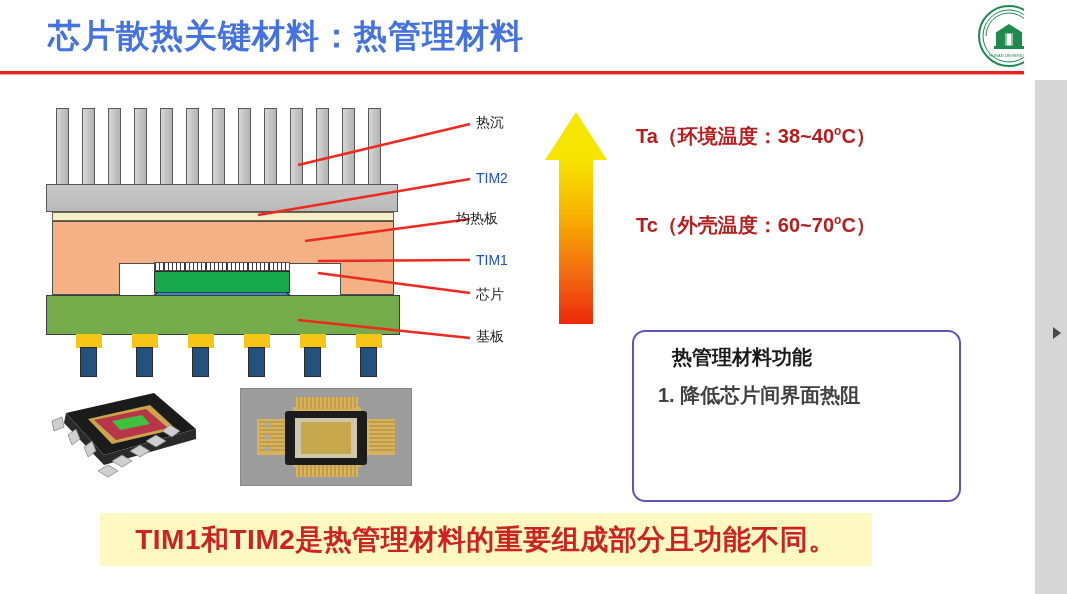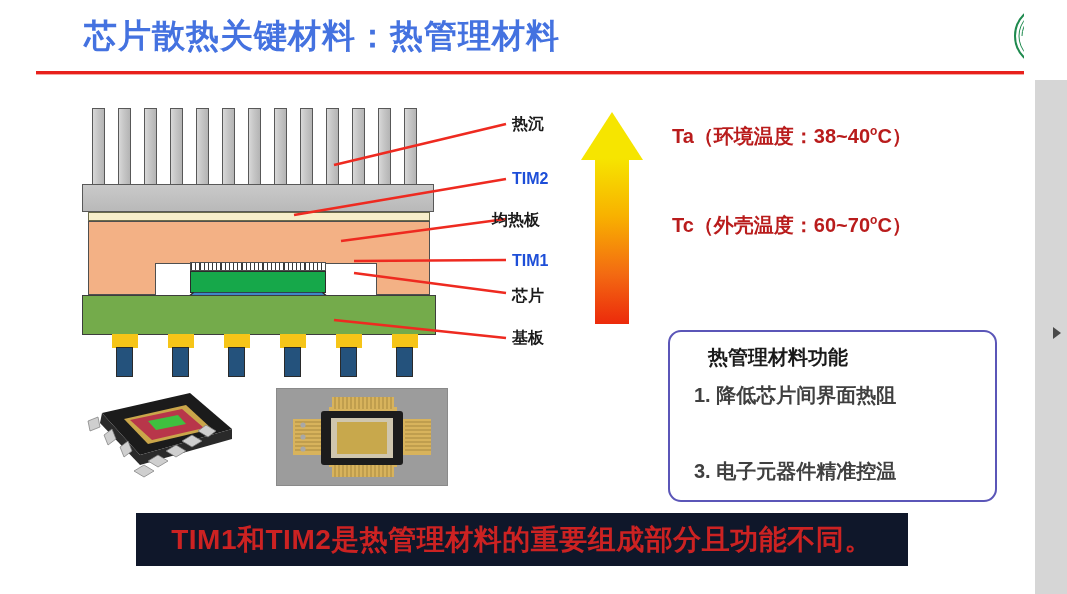--- a/index.html
+++ b/index.html
@@ -4,21 +4,21 @@
 <style>
   html,body{margin:0;padding:0;}
   body{
     width:1067px;height:594px;overflow:hidden;
     background:#ffffff;
     font-family:"Liberation Sans","DejaVu Sans",sans-serif;
     position:relative;
   }
   .slide{
     position:absolute;left:0;top:0;width:1024px;height:594px;
-    background:#ffffff;overflow:hidden;margin-left:36px;
+    background:#ffffff;overflow:hidden;
   }
 
   
   .title{
     position:absolute;left:48px;top:14px;
     font-size:33px;font-weight:bold;color:#4472e0;
     letter-spacing:1px;white-space:nowrap;
   }
   .title-rule{
     position:absolute;left:0px;top:71px;width:1024px;height:4px;
@@ -61,21 +61,21 @@
   .solder{position:absolute;left:96px;top:184px;width:160px;height:14px;}
 
   .substrate{position:absolute;left:0px;top:187px;width:354px;height:40px;
        background:#74ab4b;border:1.5px solid #3d3d3d;box-sizing:border-box;}
 
   .pin-top{position:absolute;width:26px;height:14px;background:#f6c518;}
   .pin-body{position:absolute;width:17px;height:30px;background:#24527c;
        border:1.3px solid #2a2a2a;box-sizing:border-box;}
 
   
-  .lbl{position:absolute;font-size:16px;font-weight:bold;color:#1a1a1a;white-space:nowrap;}
+  .lbl{position:absolute;font-size:14px;font-weight:normal;color:#1a1a1a;white-space:nowrap;}
   .lbl.tim{color:#1d4ed8;font-family:"Liberation Sans",sans-serif;}
 
   
   .arrow-wrap{position:absolute;left:545px;top:112px;width:62px;height:212px;}
   .arrow-head{position:absolute;left:0;top:0;width:0;height:0;
       border-left:31px solid transparent;border-right:31px solid transparent;
       border-bottom:48px solid #f6e500;}
   .arrow-shaft{position:absolute;left:14px;top:46px;width:34px;height:166px;
       background:linear-gradient(to bottom,#f6e500 0%,#f8b100 35%,#f36a12 70%,#ec2a0b 100%);}
   .arrow-vtext{position:absolute;left:598px;top:190px;width:26px;
@@ -88,21 +88,21 @@
   
   .fnbox{position:absolute;left:632px;top:330px;width:325px;height:168px;
       border:2px solid #5b56b8;border-radius:13px;background:#ffffff;}
   .fnbox .fn-title{position:absolute;left:38px;top:12px;
       font-size:20px;font-weight:bold;color:#1a1a1a;white-space:nowrap;}
   .fnbox .fn-item{position:absolute;left:24px;
       font-size:20px;font-weight:bold;color:#404040;white-space:nowrap;}
 
   
   .banner{position:absolute;left:100px;top:513px;width:772px;height:53px;
-      background:#0f172a;display:flex;align-items:center;justify-content:center;}
+      background:#fef9c3;display:flex;align-items:center;justify-content:center;}
   .banner span{font-size:28px;font-weight:bold;color:#cc2222;letter-spacing:0.5px;}
 
   
   .photo1{position:absolute;left:46px;top:383px;width:168px;height:105px;}
   .photo2{position:absolute;left:240px;top:388px;width:172px;height:98px;
       background:#9a9a9a;border:1px solid #8a8a8a;box-sizing:border-box;}
 
   
   .rail{position:absolute;left:1024px;top:0;width:43px;height:594px;
       background:#ffffff;}
@@ -213,21 +213,20 @@
   <div class="temp" style="left:636px;top:123px">
     <span>Ta</span><span>（环境温度：</span><span>38~40</span><sup>o</sup><span>C）</span>
   </div>
   <div class="temp" style="left:636px;top:212px">
     <span>Tc</span><span>（外壳温度：</span><span>60~70</span><sup>o</sup><span>C）</span>
   </div>
 
   <div class="fnbox">
     <div class="fn-title">热管理材料功能</div>
     <div class="fn-item" style="top:50px">1. 降低芯片间界面热阻</div>
-    <div class="fn-item" style="top:126px">3. 电子元器件精准控温</div>
   </div>
 
   <div class="photo1">
     <svg width="168" height="105" viewBox="0 0 168 105">
       <g>
         <polygon points="20,30 108,10 150,46 58,72" fill="#1b1b1b"></polygon>
         <polygon points="42,36 104,22 130,46 66,61" fill="#caa64a"></polygon>
         <polygon points="48,37 100,26 122,45 70,57" fill="#b8364a"></polygon>
         <polygon points="66,38 96,32 104,41 74,47" fill="#3fc03f"></polygon>
         <g fill="#2a2a2a">

